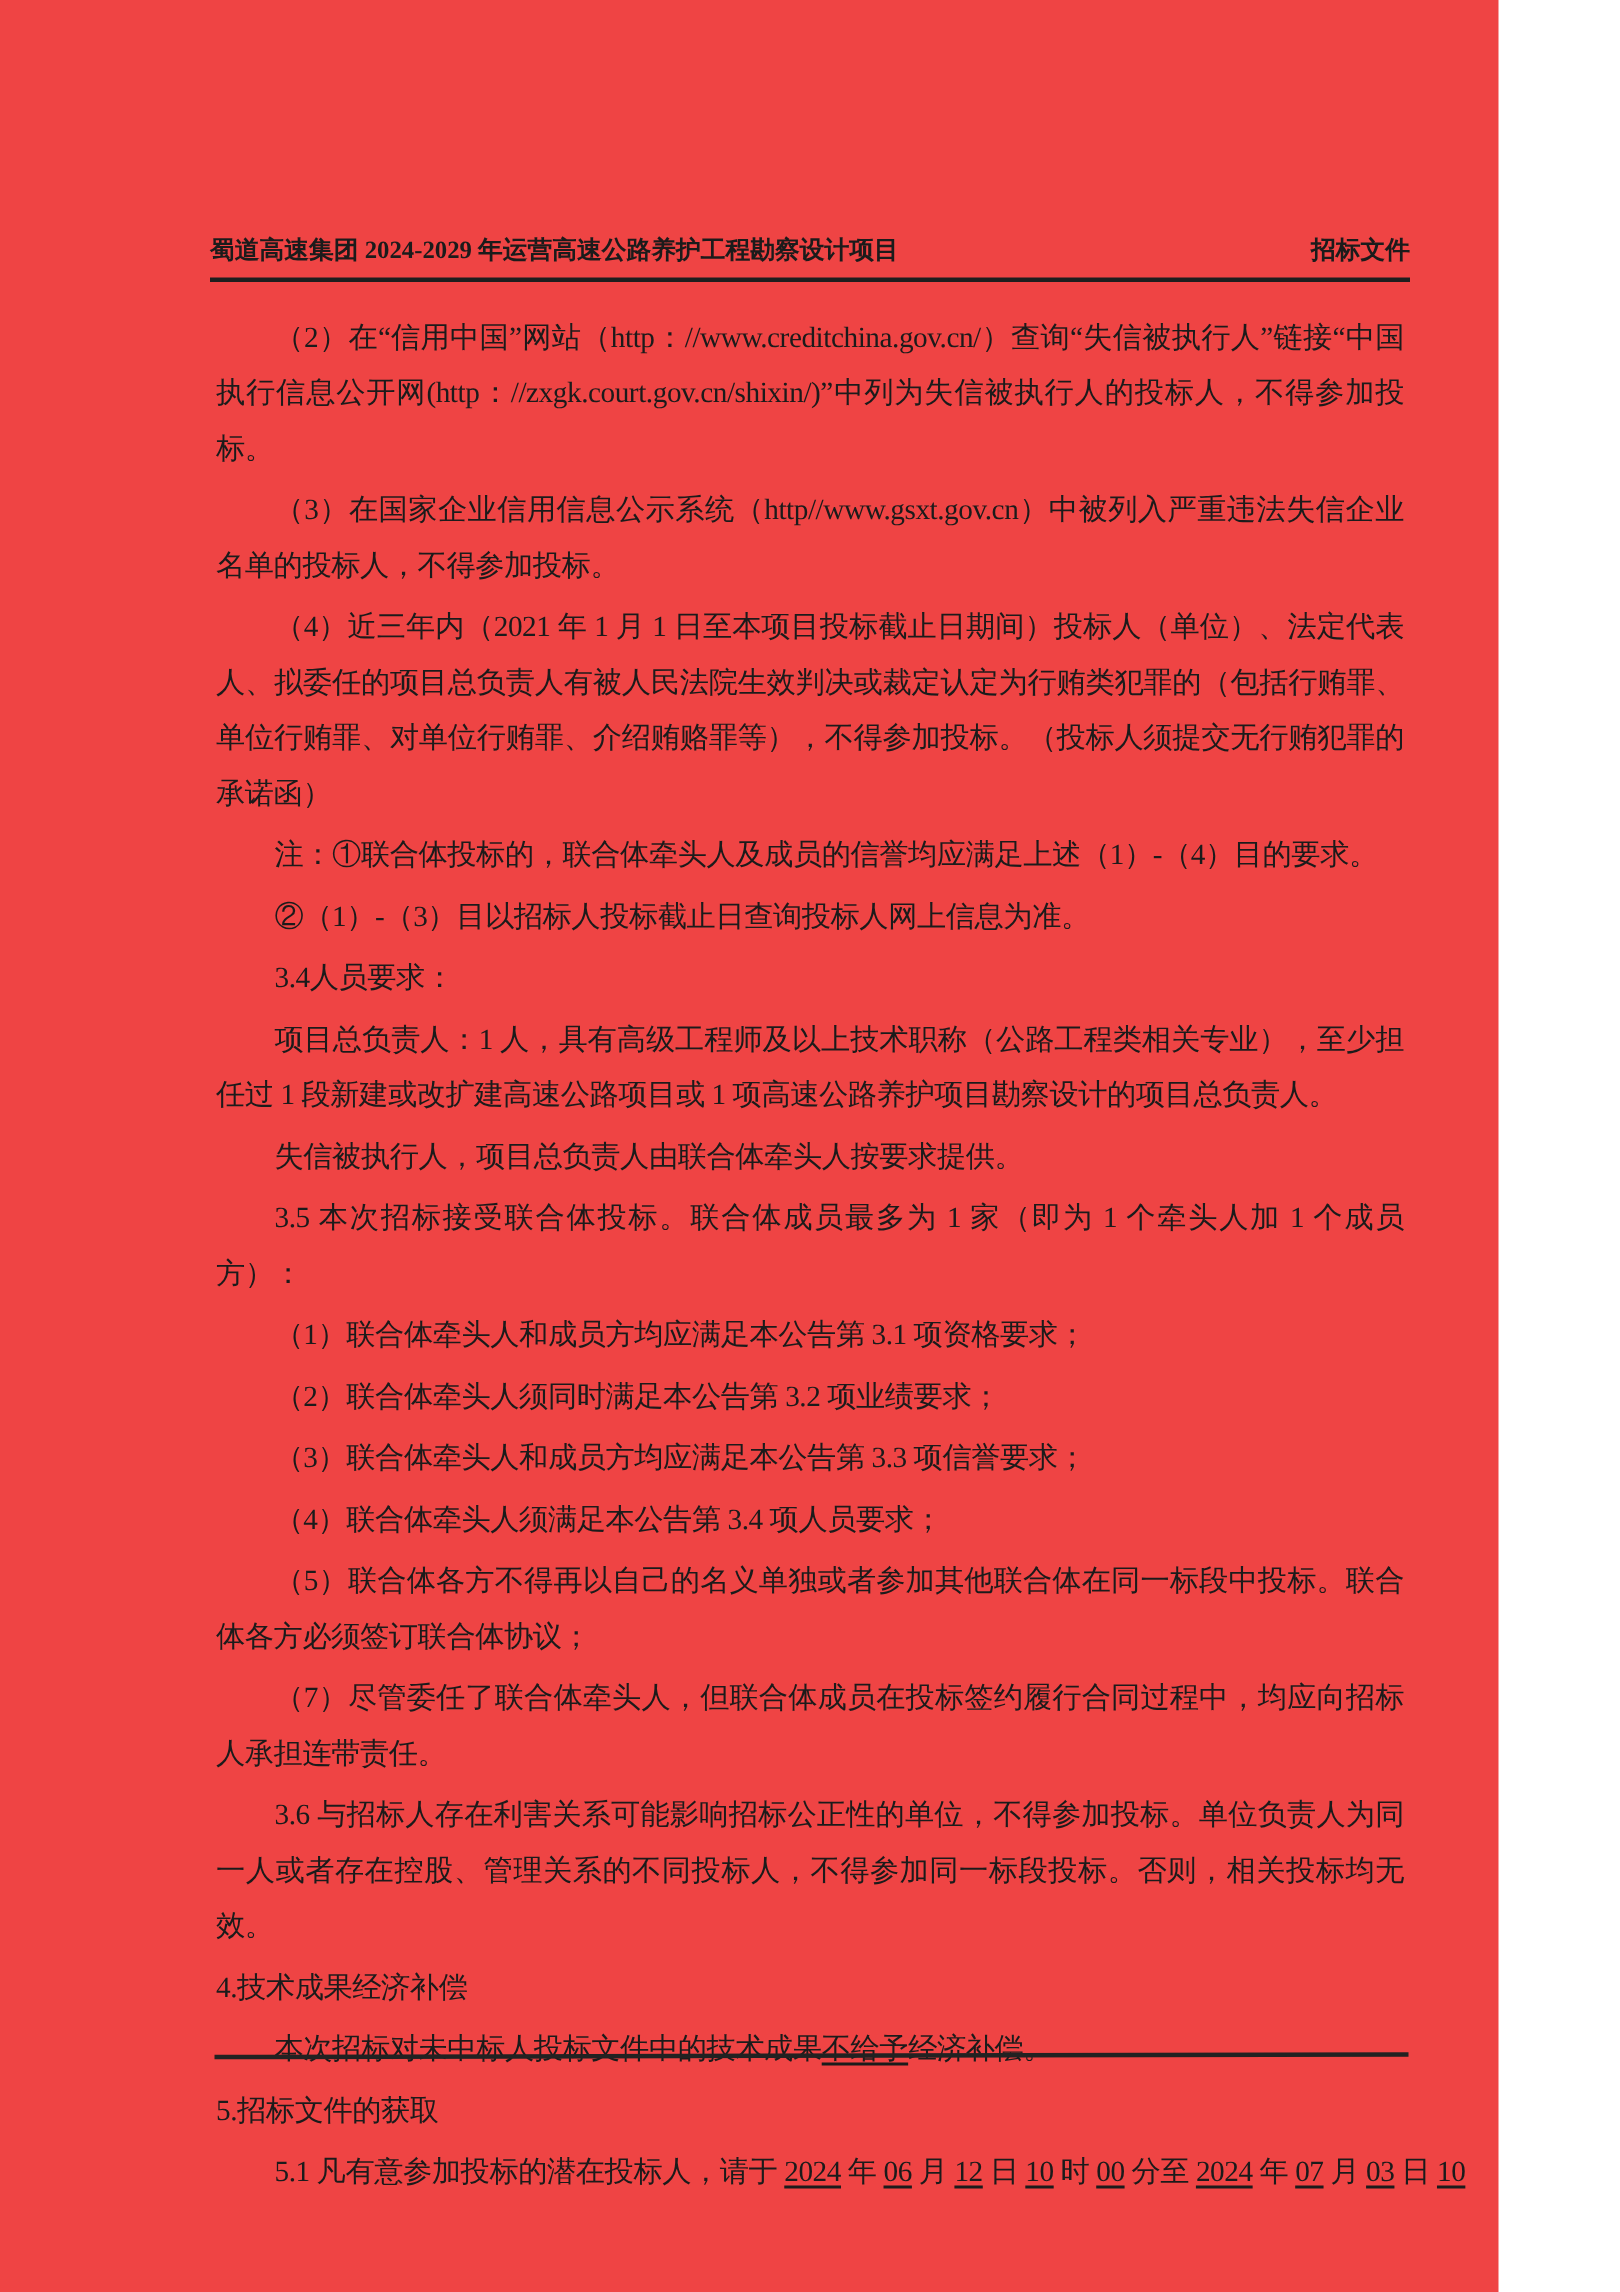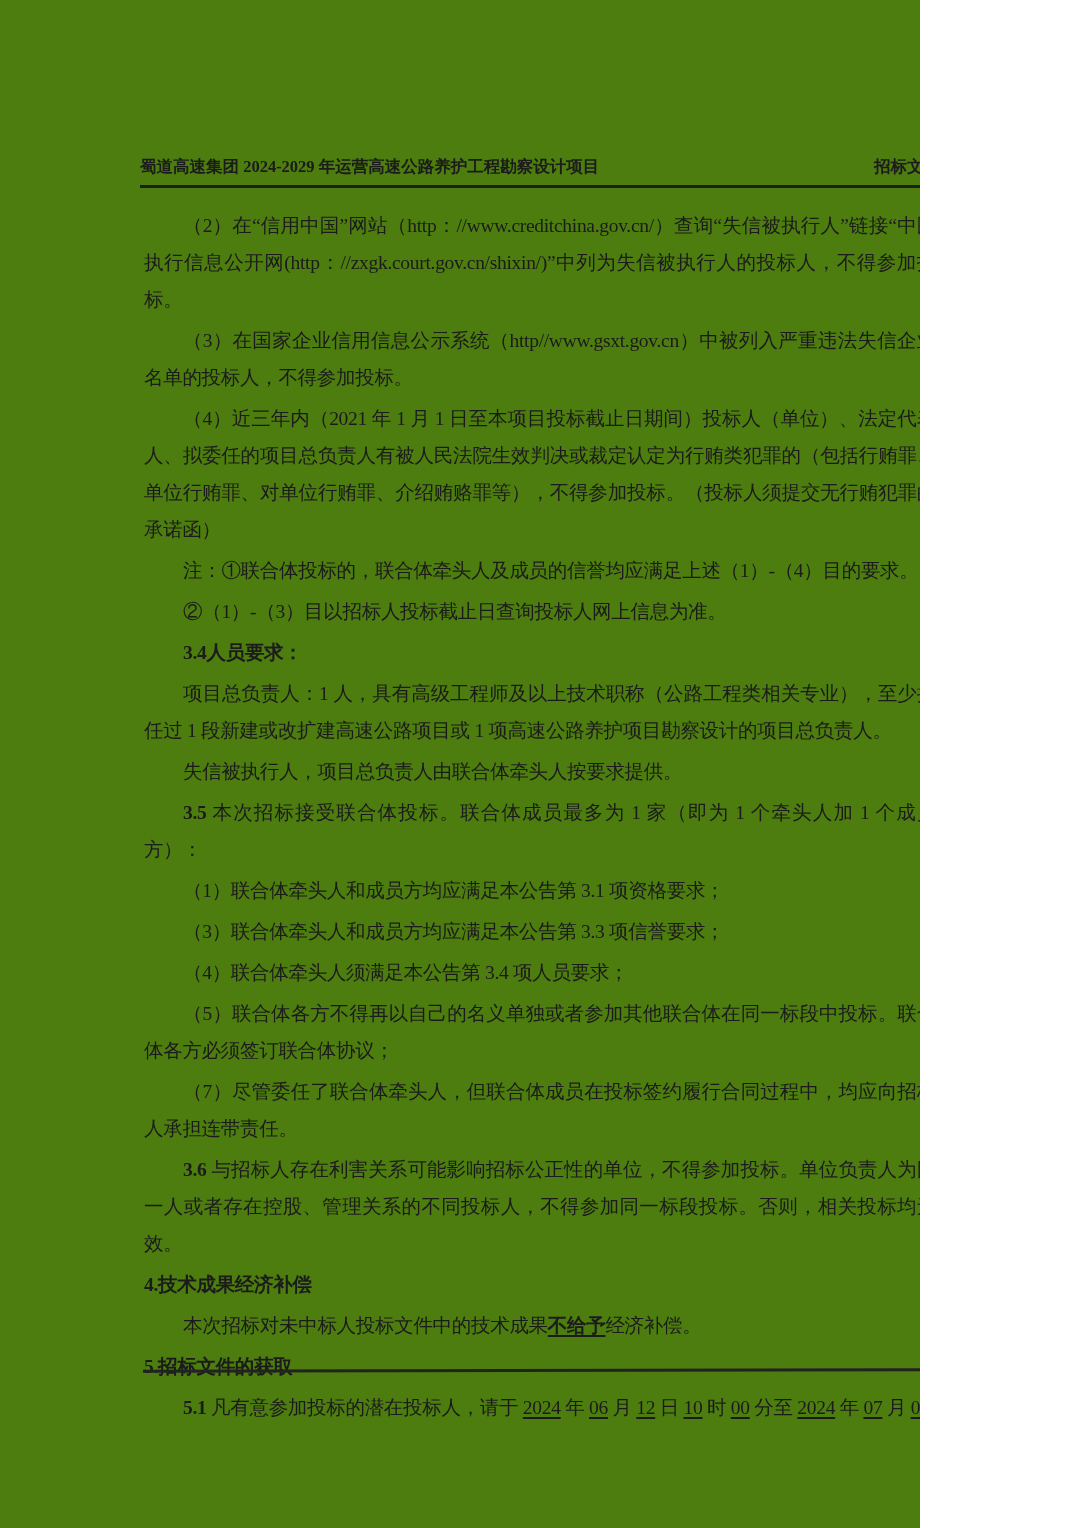--- a/index.html
+++ b/index.html
@@ -1,19 +1,19 @@
 <!DOCTYPE html>
 <html lang="zh"><head>
 <meta charset="utf-8">
 <style>
   html,body{margin:0;padding:0;background:#ffffff;}
   .page{
     position:relative;
-    width:920px;height:1528px;
-    background:#4d7c0f;
+    width:999px;height:1528px;
+    background:#ef4444;
     overflow:hidden;
     color:#1b1b1b;
     font-family:"Liberation Serif","DejaVu Serif",serif;
   }
   .content{
     position:absolute;
     left:140px;top:156px;
     width:800px;
   }
   .doc-header{
@@ -32,21 +32,21 @@
     font-size:19.5px;
     line-height:37px;
     text-align:justify;
     letter-spacing:-0.3px;
   }
   .bodytext p{margin:4px;}
   p.indent{text-indent:2em;}
   p.bold{font-weight:bold;}
   p.nowrap{white-space:nowrap;text-align:left;}
   p.sec{margin-top:3px;}
-  span.b{font-weight:bold;}
+  span.b{font-weight:normal;}
   span.u{text-decoration:underline;text-decoration-thickness:1.7px;text-underline-offset:3px;}
   .footer-rule{
     position:absolute;
     left:143px;top:1369px;
     width:796px;height:3px;
     background:#222;
     transform:rotate(-0.12deg);
   }
   .red-mark{position:absolute;pointer-events:none;}
   .red-mark-1{left:1022px;top:410px;width:58px;height:66px;}
@@ -68,20 +68,21 @@
       <p class="indent"><span>（2）在“信用中国”网站（http：//www.creditchina.gov.cn/）查询“失信被执行人”链接“中国执行信息公开网(http：//zxgk.court.gov.cn/shixin/)”中列为失信被执行人的投标人，不得参加投标。</span></p>
       <p class="indent"><span>（3）在国家企业信用信息公示系统（http//www.gsxt.gov.cn）中被列入严重违法失信企业名单的投标人，不得参加投标。</span></p>
       <p class="indent"><span>（4）近三年内（2021 年 1 月 1 日至本项目投标截止日期间）投标人（单位）、法定代表人、拟委任的项目总负责人有被人民法院生效判决或裁定认定为行贿类犯罪的（包括行贿罪、单位行贿罪、对单位行贿罪、介绍贿赂罪等），不得参加投标。（投标人须提交无行贿犯罪的承诺函）</span></p>
       <p class="indent"><span>注：①联合体投标的，联合体牵头人及成员的信誉均应满足上述（1）-（4）目的要求。</span></p>
       <p class="indent"><span>②（1）-（3）目以招标人投标截止日查询投标人网上信息为准。</span></p>
       <p class="indent sec"><span class="b">3.4人员要求：</span></p>
       <p class="indent"><span>项目总负责人：1 人，具有高级工程师及以上技术职称（公路工程类相关专业），至少担任过 1 段新建或改扩建高速公路项目或 1 项高速公路养护项目勘察设计的项目总负责人。</span></p>
       <p class="indent"><span>失信被执行人，项目总负责人由联合体牵头人按要求提供。</span></p>
       <p class="indent"><span class="b">3.5 </span><span>本次招标接受联合体投标。联合体成员最多为 1 家（即为 1 个牵头人加 1 个成员方）：</span></p>
       <p class="indent"><span>（1）联合体牵头人和成员方均应满足本公告第 3.1 项资格要求；</span></p>
+      <p class="indent"><span>（2）联合体牵头人须同时满足本公告第 3.2 项业绩要求；</span></p>
       <p class="indent"><span>（3）联合体牵头人和成员方均应满足本公告第 3.3 项信誉要求；</span></p>
       <p class="indent"><span>（4）联合体牵头人须满足本公告第 3.4 项人员要求；</span></p>
       <p class="indent"><span>（5）联合体各方不得再以自己的名义单独或者参加其他联合体在同一标段中投标。联合体各方必须签订联合体协议；</span></p>
       <p class="indent"><span>（7）尽管委任了联合体牵头人，但联合体成员在投标签约履行合同过程中，均应向招标人承担连带责任。</span></p>
       <p class="indent"><span class="b">3.6 </span><span>与招标人存在利害关系可能影响招标公正性的单位，不得参加投标。单位负责人为同一人或者存在控股、管理关系的不同投标人，不得参加同一标段投标。否则，相关投标均无效。</span></p>
       <p class="bold sec"><span class="b">4.技术成果经济补偿</span></p>
       <p class="indent"><span>本次招标对未中标人投标文件中的技术成果</span><span class="b u">不给予</span><span>经济补偿。</span></p>
       <p class="bold sec"><span class="b">5.招标文件的获取</span></p>
       <p class="indent nowrap"><span class="b">5.1 </span><span>凡有意参加投标的潜在投标人，请于 </span><span class="u">2024</span><span> 年 </span><span class="u">06</span><span> 月 </span><span class="u">12</span><span> 日 </span><span class="u">10</span><span> 时 </span><span class="u">00</span><span> 分至 </span><span class="u">2024</span><span> 年 </span><span class="u">07</span><span> 月 </span><span class="u">03</span><span> 日 </span><span class="u">10</span></p>
     </div>

